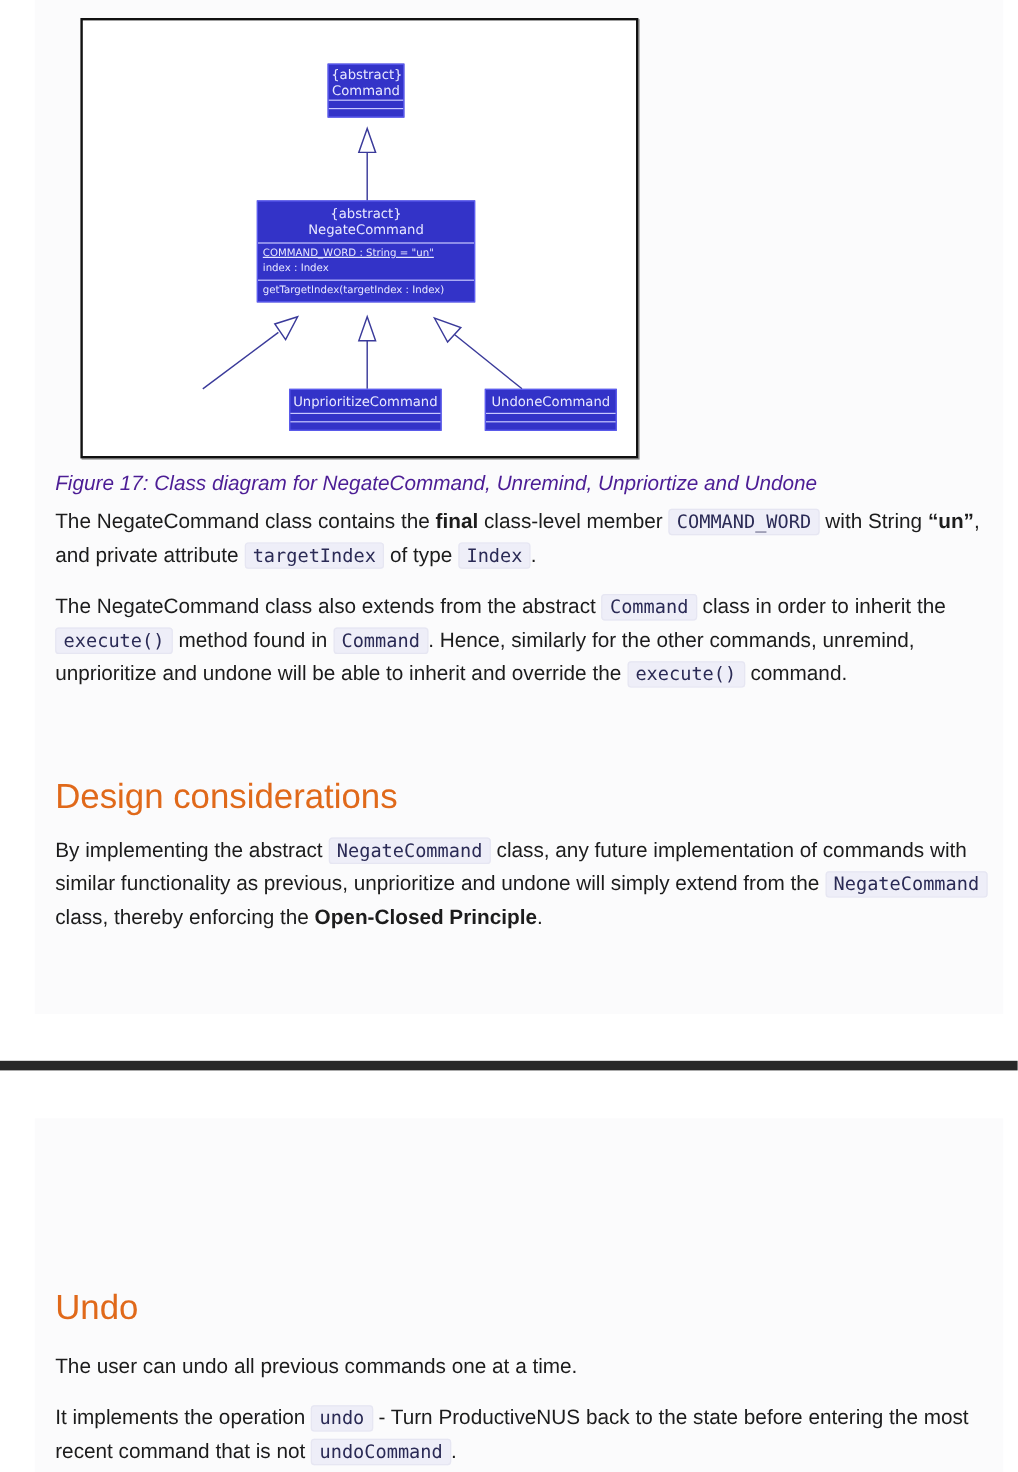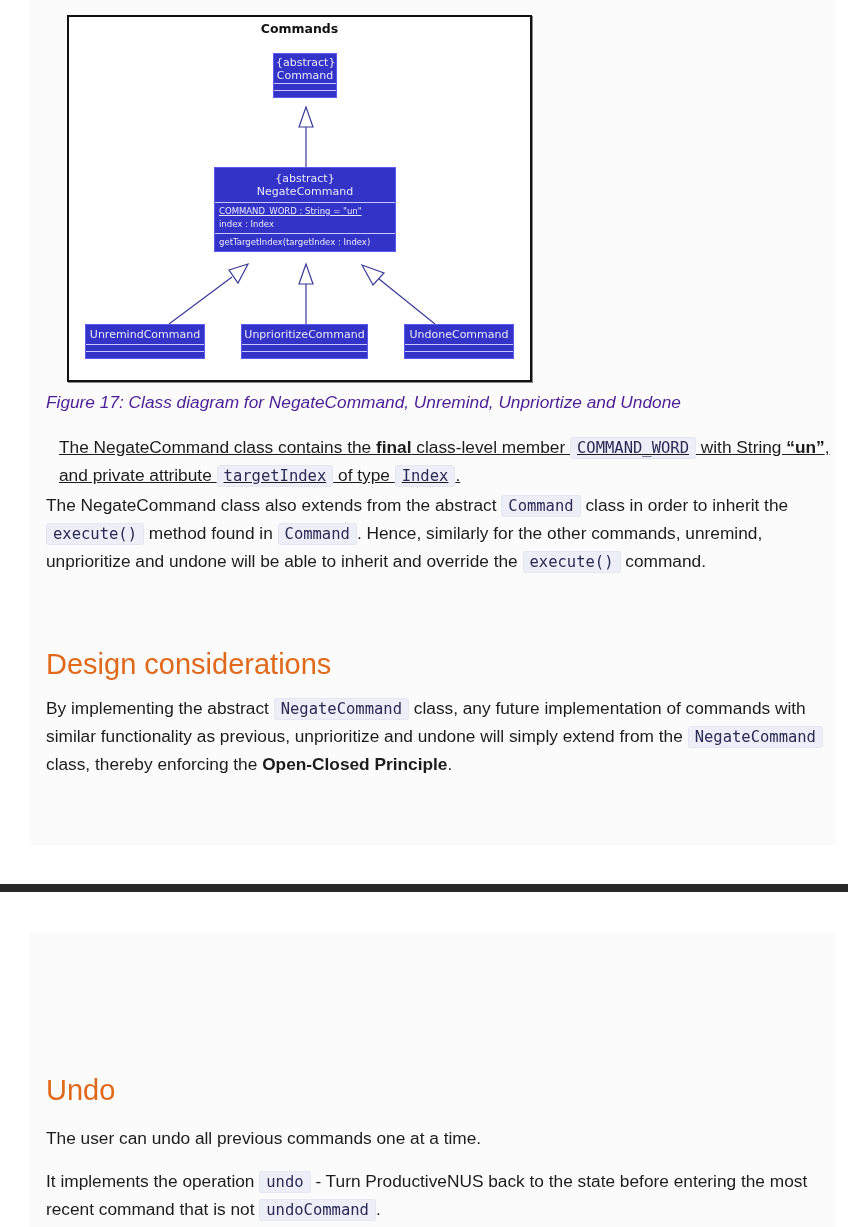--- a/index.html
+++ b/index.html
@@ -33,21 +33,20 @@
   .h2 { position: absolute; left: 46px; font-size: 29px; color: #e0691a; font-weight: normal; }
 </style>
 </head>
 <body>
 
 <div class="panel" id="panel1"></div>
 <div class="divider"></div>
 <div class="panel" id="panel2"></div>
 
 <div class="diagram">
-  <div class="diagram-title">Commands</div>
 
   <svg class="lines" width="461" height="363">
     <g stroke="#3a3a9a" stroke-width="1.2" fill="#ffffff">
 
       <line x1="237" y1="150" x2="237" y2="110"></line>
       <polygon points="237,90 230,110 244,110"></polygon>
 
       <line x1="100" y1="307" x2="163" y2="260"></line>
       <polygon points="179,247 160,253 169,266"></polygon>
 
@@ -75,42 +74,37 @@
     </div>
     <div class="sep" style="padding:2px 0;">
       <div class="attr u">COMMAND_WORD : String = "un"</div>
       <div class="attr">index : Index</div>
     </div>
     <div class="sep" style="padding:2px 0;">
       <div class="attr">getTargetIndex(targetIndex : Index)</div>
     </div>
   </div>
 
-  <div class="uml" style="left:16px; top:307px; width:118px;">
-    <div class="name" style="padding:3px 2px;">UnremindCommand</div>
-    <div class="sep slot"></div>
-    <div class="sep slot"></div>
-  </div>
 
   <div class="uml" style="left:172px; top:307px; width:125px;">
     <div class="name" style="padding:3px 2px;">UnprioritizeCommand</div>
     <div class="sep slot"></div>
     <div class="sep slot"></div>
   </div>
 
   <div class="uml" style="left:335px; top:307px; width:108px;">
     <div class="name" style="padding:3px 2px;text-align:center;">UndoneCommand</div>
     <div class="sep slot"></div>
     <div class="sep slot"></div>
   </div>
 </div>
 
 <div class="caption">Figure 17: Class diagram for NegateCommand, Unremind, Unpriortize and Undone</div>
 
-<p class="para" style="top:421px; margin:13px;text-decoration:underline;">
+<p class="para" style="top:421px; margin:0;">
   <span>The NegateCommand class contains the </span><b>final</b><span> class-level member </span><code>COMMAND_WORD</code><span> with String </span><b>“un”</b><span>, and private attribute </span><code>targetIndex</code><span> of type </span><code>Index</code><span>.</span>
 </p>
 
 <p class="para" style="top:492px; margin:0; width:775px;">
   <span>The NegateCommand class also extends from the abstract </span><code>Command</code><span> class in order to inherit the </span><code>execute()</code><span> method found in </span><code>Command</code><span>. Hence, similarly for the other commands, unremind, unprioritize and undone will be able to inherit and override the </span><code>execute()</code><span> command.</span>
 </p>
 
 <div class="h2" style="top:648px;">Design considerations</div>
 
 <p class="para" style="top:695px; margin:0; width:785px;">

